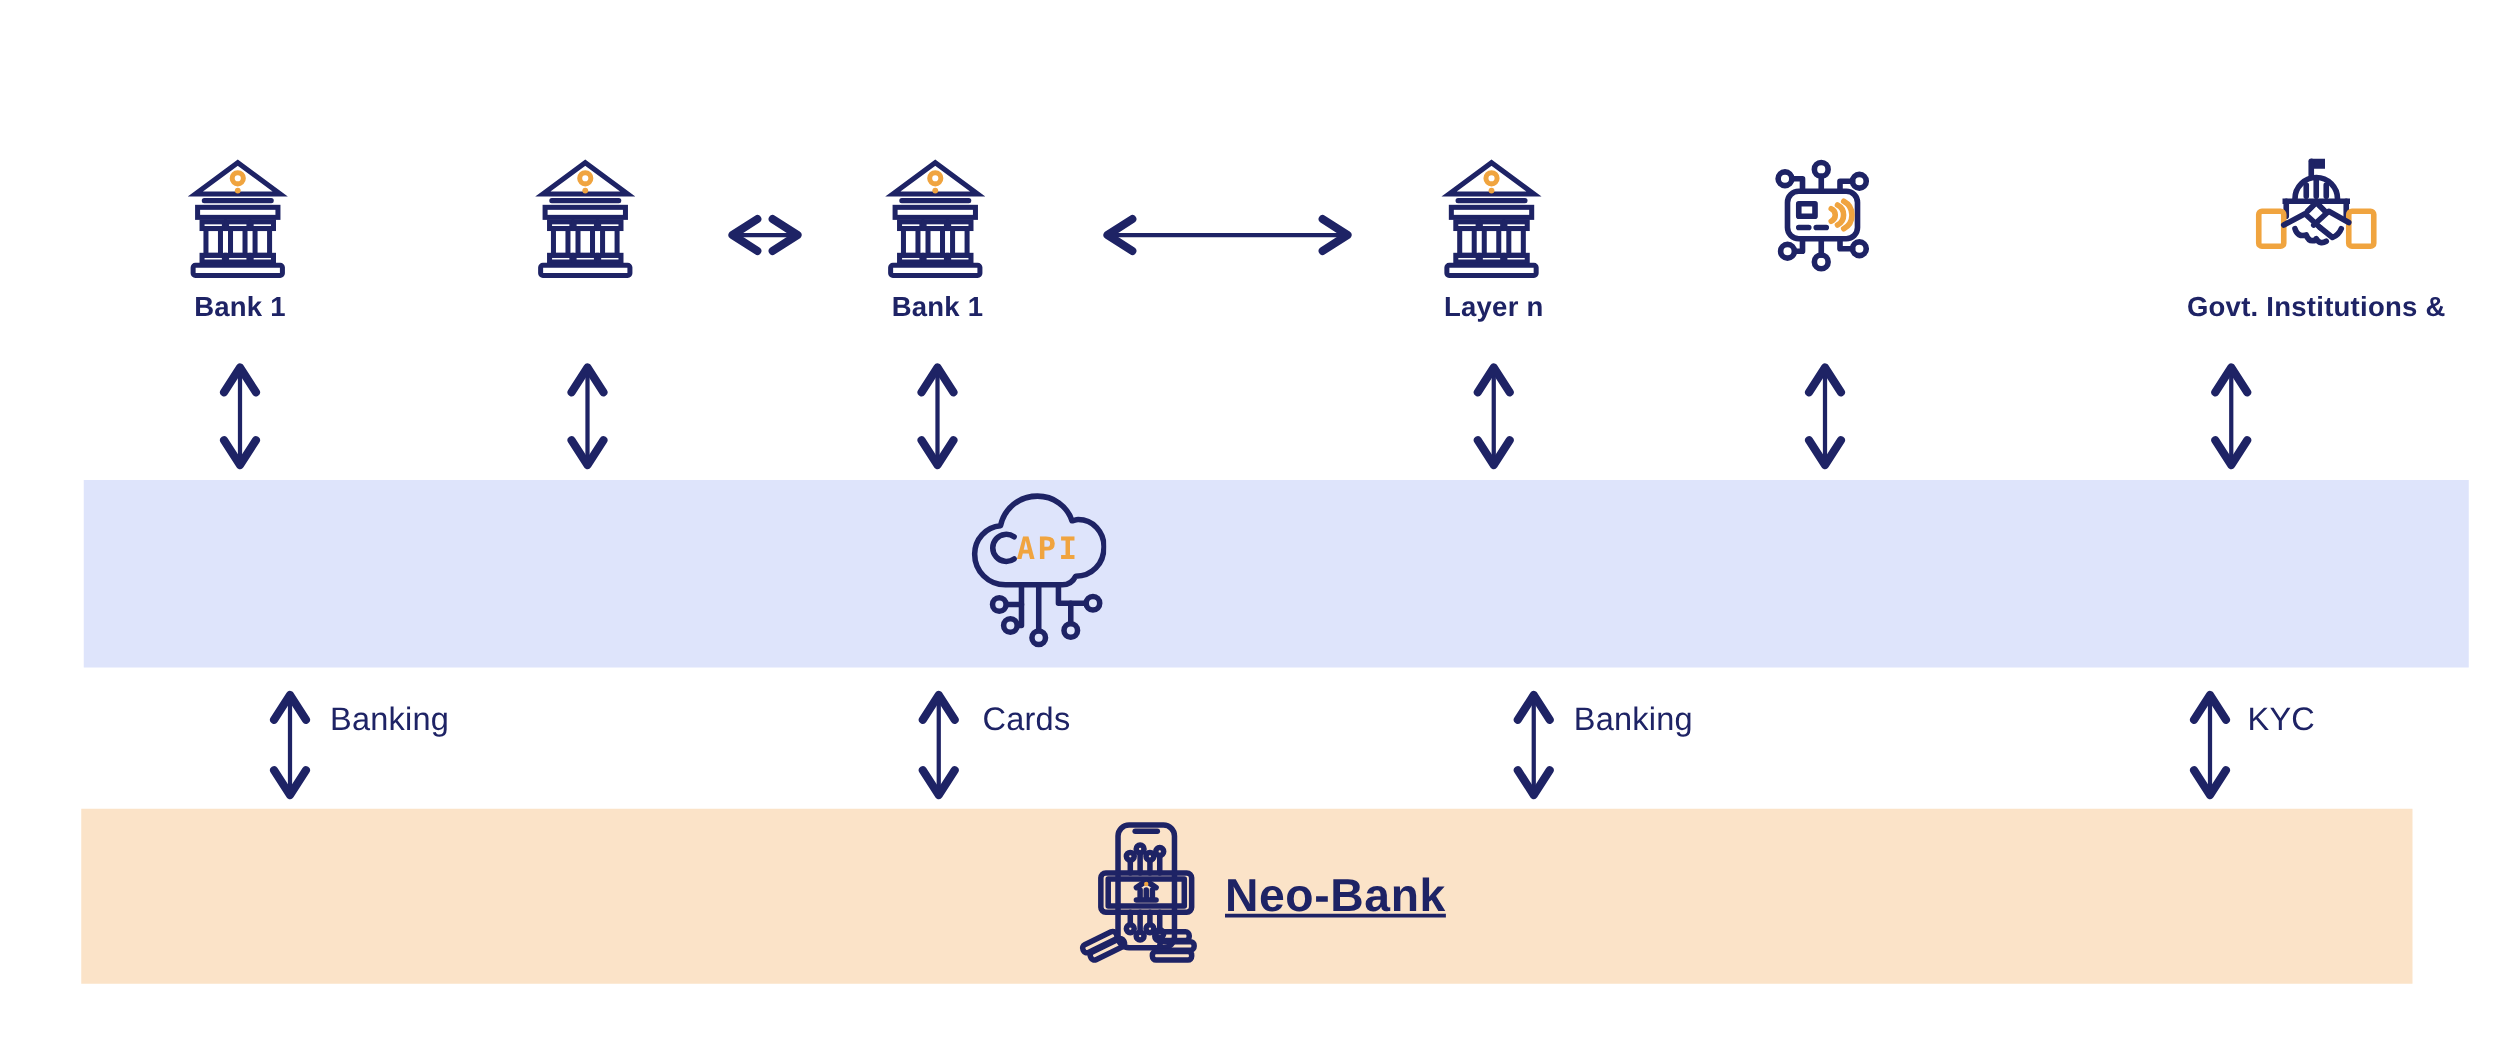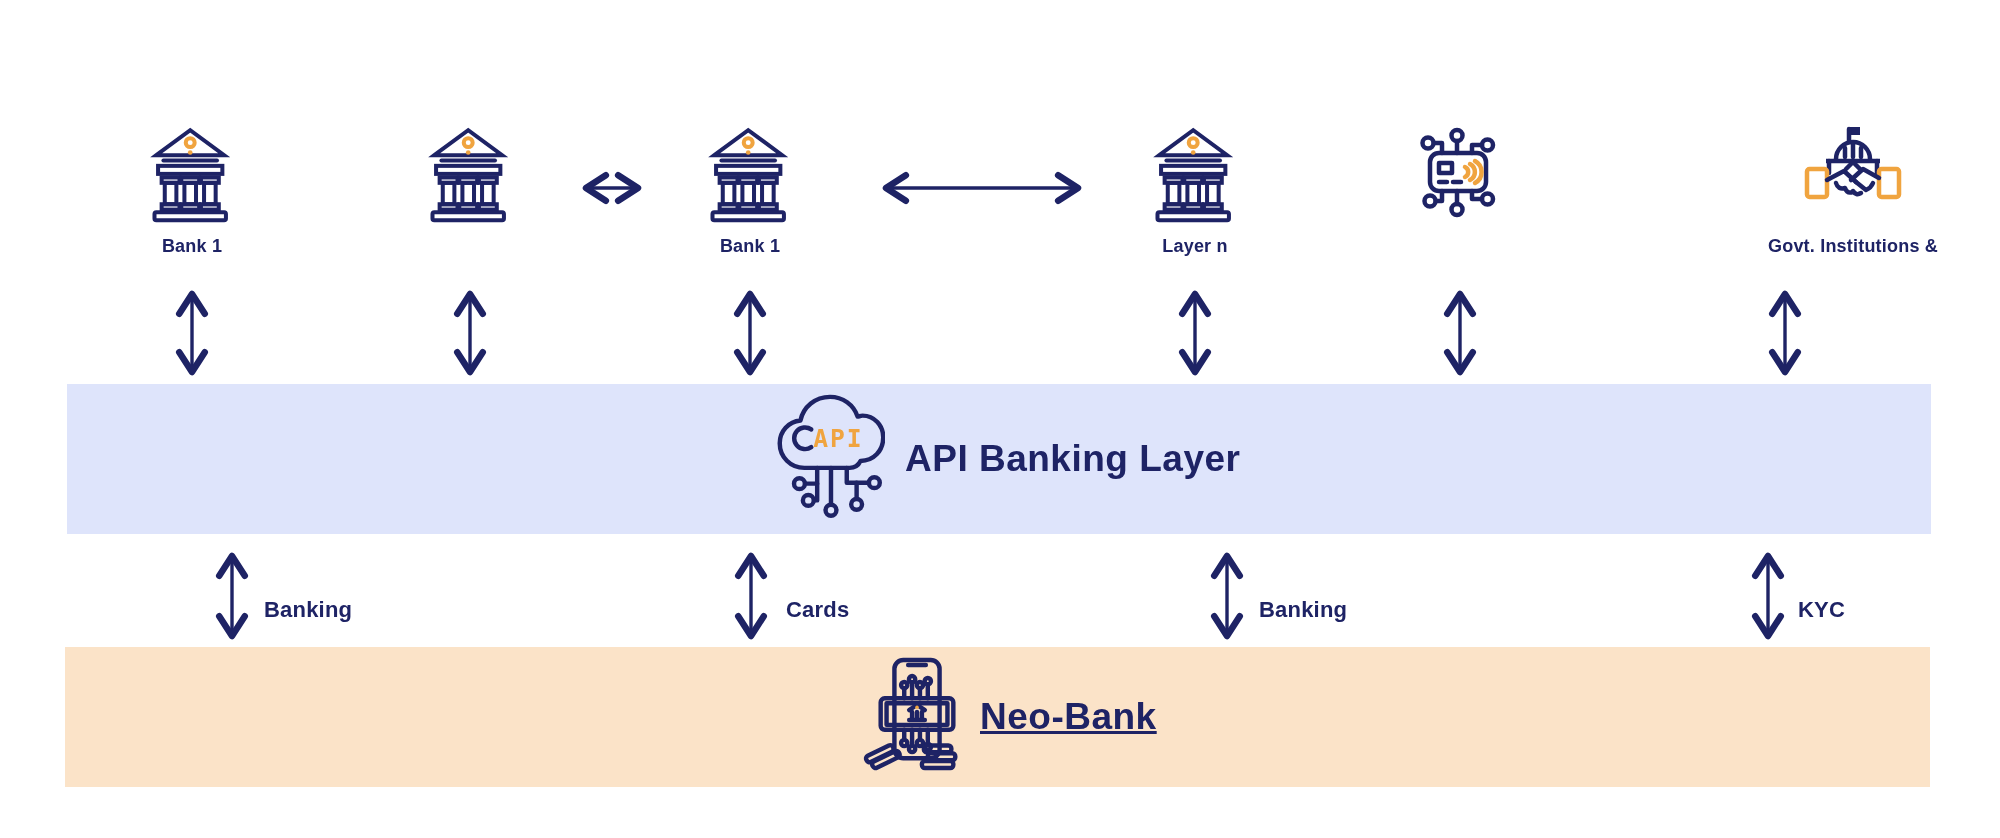--- a/index.html
+++ b/index.html
@@ -10,33 +10,33 @@
   
   svg.ic *{fill:none;stroke:var(--navy,#1e2365);stroke-width:4.5;stroke-linecap:round;stroke-linejoin:round;}
   svg.ic .o{stroke:var(--orange,#f0a43f);}
   svg.ic .fo{fill:var(--orange,#f0a43f);stroke:none;}
   svg.ic .fn{fill:var(--navy,#1e2365);stroke:none;}
   svg.ic .sq{stroke-linecap:butt;stroke-linejoin:miter;}
   svg.ic text{stroke:none;fill:var(--orange,#f0a43f);font-family:"DejaVu Sans Mono",monospace;font-weight:bold;}
 
   .entity{position:absolute;top:123px;width:260px;text-align:center;}
   .entity .icon-box{height:100px;display:flex;align-items:center;justify-content:center;}
-  .entity .lbl{margin-top:10px;font-size:18px;font-weight:bold;line-height:26px;letter-spacing:.2px;}
+  .entity .lbl{margin-top:10px;font-size:22px;font-weight:bold;line-height:26px;letter-spacing:.2px;}
 
   .band{position:absolute;}
-  .api-band{left:67px;top:384px;width:1864px;height:150px;background:var(--api-band-bg,#dee4fb);}
+  .api-band{left:67px;top:384px;width:1864px;height:150px;background:var(--api-band-bg,#dee4fb);padding-left:44px;}
   .neo-band{left:65px;top:647px;width:1865px;height:140px;background:var(--neo-band-bg,#fbe3c8);}
   .band .band-icon{position:absolute;}
   .band .band-title{position:absolute;font-size:37px;font-weight:bold;letter-spacing:.5px;white-space:nowrap;}
   .api-band .band-icon{left:708px;top:6px;}
   .api-band .band-title{left:838px;top:0;line-height:150px;}
   .neo-band .band-icon{left:798px;top:5px;}
   .neo-band .band-title{left:915px;top:0;line-height:140px;text-decoration:underline;}
 
-  .conn-lbl{position:absolute;top:597px;font-size:22px;font-weight:bold;letter-spacing:.2px;}
+  .conn-lbl{position:absolute;top:560px;font-size:26px;font-weight:normal;letter-spacing:.2px;}
 
   .arrows{position:absolute;left:0;top:0;pointer-events:none;}
   .arrows .ln{stroke:var(--navy,#1e2365);stroke-width:3.4;fill:none;}
 </style>
 </head>
 <body>
 
 <div class="canvas">
 
   <div class="entity" style="left:62px">
@@ -187,21 +187,20 @@
         <circle cx="24" cy="95" r="5.5" stroke-width="4"></circle>
       <path d="M42,95 V112 H39" stroke-width="4"></path>
         <circle cx="33" cy="112" r="5.5" stroke-width="4"></circle>
       <path d="M56,79 V116" stroke-width="4"></path>
         <circle cx="56" cy="122" r="5.5" stroke-width="4"></circle>
       <path d="M72,79 V94 H82 V110" stroke-width="4"></path>
         <circle cx="82" cy="116" r="5.5" stroke-width="4"></circle>
       <path d="M82,94 H94" stroke-width="4"></path>
         <circle cx="100" cy="94" r="5.5" stroke-width="4"></circle>
     </svg>
-    <div class="band-title">API Banking Layer</div>
   </div>
 
   <div class="conn-lbl" style="left:264px">Banking</div>
   <div class="conn-lbl" style="left:786px">Cards</div>
   <div class="conn-lbl" style="left:1259px">Banking</div>
   <div class="conn-lbl" style="left:1798px">KYC</div>
 
   <div class="band neo-band">
     <svg class="ic band-icon" width="108" height="128" viewBox="0 0 110 120">
       <rect x="32" y="3" width="46" height="100" rx="9" stroke-width="4.5"></rect>

